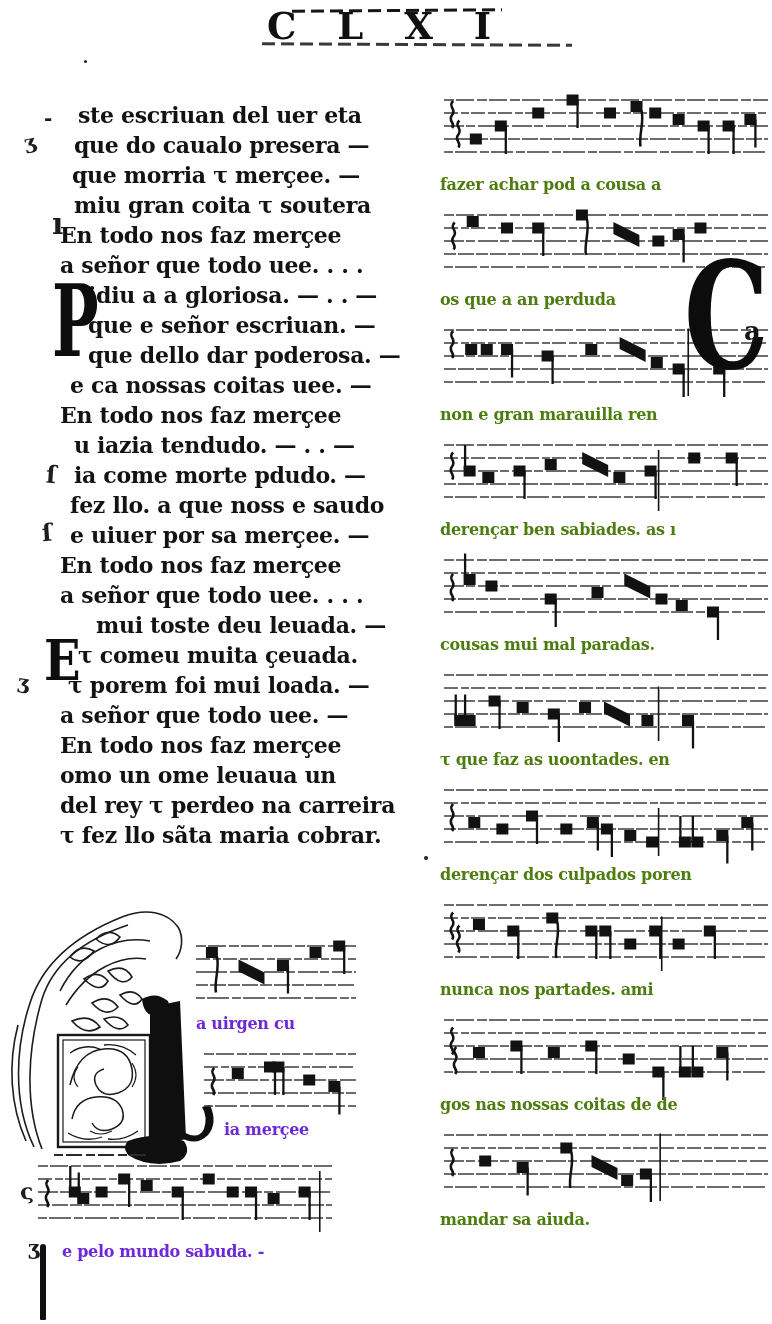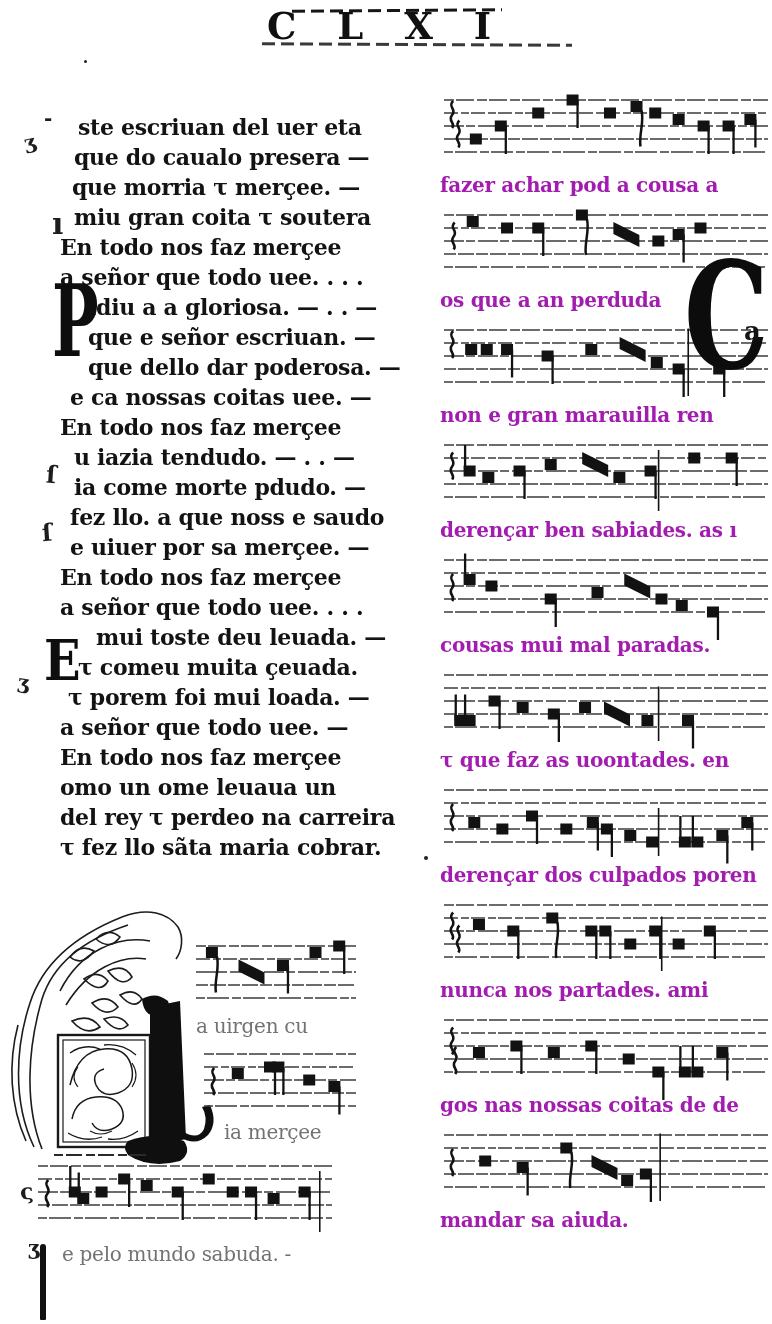--- a/index.html
+++ b/index.html
@@ -12,52 +12,52 @@
   .hdr-title{
     position:absolute; top:4px; left:0; right:0; text-align:center;
     font-size:37px; font-weight:bold; letter-spacing:14px;
     font-family:"DejaVu Serif", serif; color:#101010;
   }
   .hdr-smudge{position:absolute; height:3px;
     background:repeating-linear-gradient(90deg,#161616 0 13px,transparent 13px 19px);}
   #hdr-smudge-top{left:292px; top:9px; width:210px; transform:rotate(-0.4deg);}
   #hdr-smudge-bot{left:262px; top:43px; width:310px; opacity:.85; transform:rotate(0.3deg);}
   
-  #left-column{position:absolute; left:60px; top:112px; width:330px;}
+  #left-column{position:absolute; left:60px; top:100px; width:330px;}
   .ms-line{
     height:30px; line-height:30px; white-space:nowrap;
     font-size:22px; font-weight:bold; letter-spacing:-0.3px; color:#131313;
   }
   .drop-cap{
     position:absolute; font-weight:bold; color:#0e0e0e; line-height:0.9;
     transform-origin:top left;
   }
   
   #right-column{position:absolute; left:440px; top:90px; width:332px;}
   .system{height:115px;}
   .lyric{
     height:35px; line-height:34px; white-space:nowrap;
-    font-size:20px; font-weight:bold; letter-spacing:-0.3px; color:#a21caf;
+    font-size:16px; font-weight:bold; letter-spacing:-0.3px; color:#4d7c0f;
   }
   .staff-svg{display:block; overflow:visible;}
   #big-initial-c{
     position:absolute; left:684px; top:240px; width:70px; height:160px;
     font-size:148px; line-height:152px; font-weight:bold; color:#0c0c0c;
     transform:scaleX(0.72); transform-origin:left top;
   }
   #big-initial-a{
     position:absolute; left:744px; top:316px;
     font-size:26px; font-weight:bold;
   }
   
   #illuminated-initial{position:absolute; left:0px; top:895px;}
   .lb-staff{position:absolute;}
   .lb-lyric{
-    position:absolute; white-space:nowrap; font-size:20px; font-weight:normal;
-    letter-spacing:-0.3px; color:#737373;
+    position:absolute; white-space:nowrap; font-size:16px; font-weight:bold;
+    letter-spacing:-0.3px; color:#6d28d9;
   }
   #pen-stroke{
     position:absolute; left:40px; top:1244px; width:6px; height:76px;
     background:#101010; border-radius:3px 3px 1px 1px;
   }
   .margin-mark{position:absolute; color:#1d1d1d; font-weight:bold;
     font-family:"DejaVu Serif", serif;}
   .ink-speck{position:absolute; background:#222; border-radius:50%;}
 </style>
 </head>

